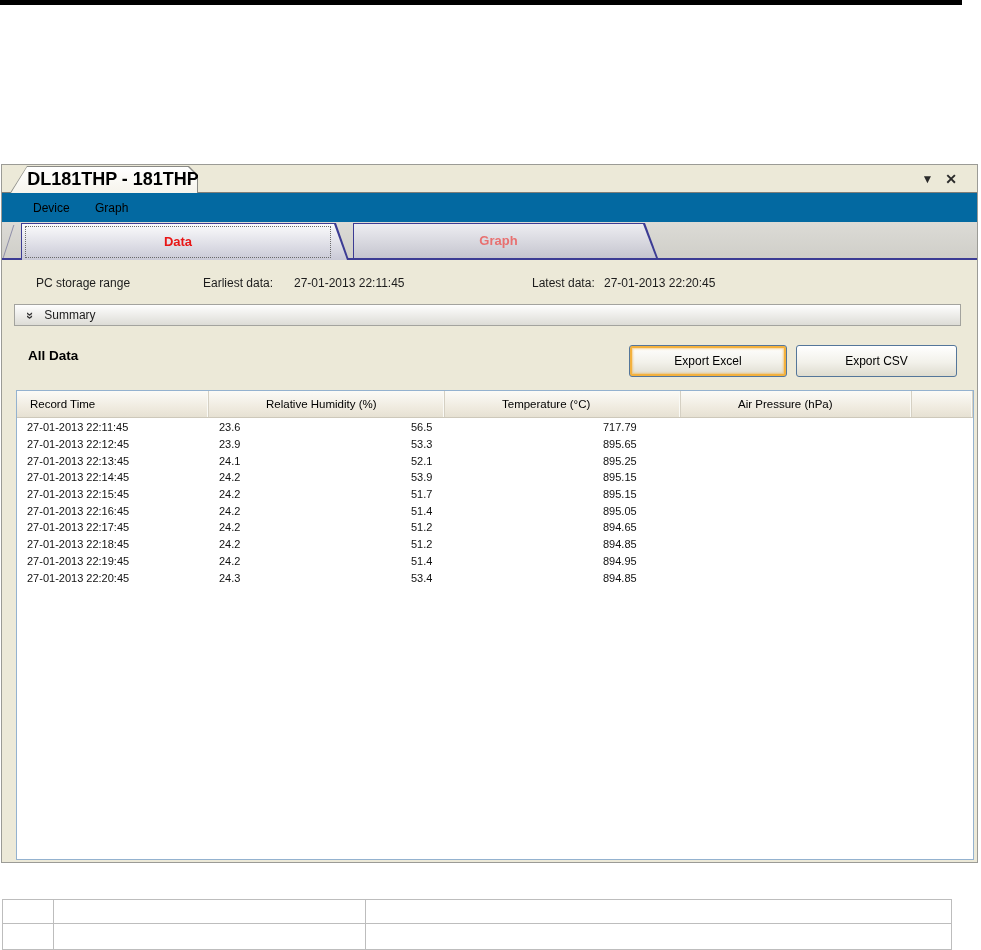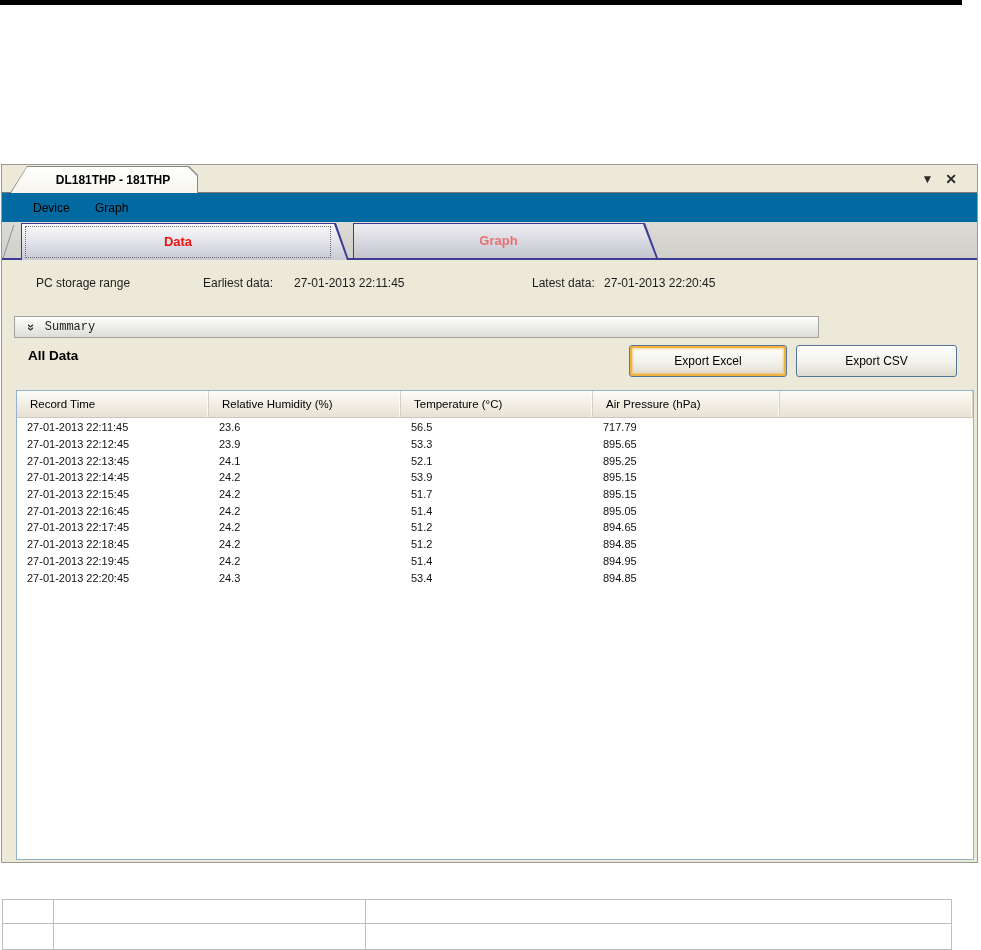--- a/index.html
+++ b/index.html
@@ -18,21 +18,21 @@
   .doc-tabbar { position:absolute; left:0; top:0; right:0; height:28px;
                 background:#ece9d8; border-bottom:1px solid #7d7d78; }
   .doc-tab { position:absolute; left:8px; top:1px; height:27px; width:188px;
              clip-path:polygon(17px 0, calc(100% - 9px) 0, 100% 9px, 100% 100%, 0 100%);
              background:#8a8a85; }
   .doc-tab .fill { position:absolute; left:1px; top:1px; right:1px; bottom:0;
              clip-path:polygon(16px 0, calc(100% - 9px) 0, 100% 9px, 100% 100%, 0 100%);
              background:linear-gradient(#ffffff,#f6f4ec); }
   .doc-tab .label { position:absolute; left:24px; right:6px; top:0; bottom:0;
              display:flex; align-items:center; justify-content:center;
-             font-size:12px; font-weight:bold; color:#000; white-space:nowrap; }
+             font-size:18px; font-weight:bold; color:#000; white-space:nowrap; }
   .tabbar-controls { position:absolute; right:20px; top:0; height:28px;
              display:flex; align-items:center; gap:12px; }
   .ctl { font-size:12px; color:#2a2a2a; font-weight:bold; line-height:1; cursor:default; }
   .ctl.close { font-size:14px; }
 
   
   .menubar { position:absolute; left:0; top:28px; right:0; height:29px;
              background:#0369a1; }
   .menu-item { position:absolute; top:0; height:29px; display:flex; align-items:center;
              font-size:12px; color:#000; padding:0 6px; }
@@ -67,43 +67,43 @@
   .content { position:absolute; left:0; top:95px; right:0; bottom:0; background:#ece9d8; }
 
   .storage-row { position:absolute; left:0; top:0; right:0; height:45px; font-size:12px;margin-left:8px; }
   .storage-row span { position:absolute; top:16px; white-space:nowrap; color:#1c1c1c; }
   .st-label   { left:26px; }
   .st-elabel  { left:193px; }
   .st-evalue  { left:284px; }
   .st-llabel  { left:522px; }
   .st-lvalue  { left:594px; }
 
-  .summary-bar { position:absolute; left:12px; top:56px; width:805px; height:22px;
+  .summary-bar { position:absolute; left:12px; top:44px; width:947px; height:22px;
                border:1px solid #a3a39e; background:linear-gradient(#fefefe,#dddcd6);
-               display:flex; align-items:center; font-size:12px; color:#1c1c1c; cursor:default;font-family:Liberation Mono, monospace; }
+               display:flex; align-items:center; font-size:12px; color:#1c1c1c; cursor:default; }
   .summary-chevron { display:inline-block; transform:rotate(90deg); font-weight:bold;
                color:#333; margin-left:12px; font-size:13px; line-height:1; }
   .summary-label { margin-left:10px; }
 
   .alldata-title { position:absolute; left:26px; top:88px; font-size:13.5px; font-weight:bold; color:#000; }
 
   .xp-btn { position:absolute; top:85px; height:32px; border:1px solid #54769a; border-radius:3px;
             background:linear-gradient(#ffffff,#f2f1ea 55%,#dedccf);
             font-family:"Liberation Sans", sans-serif; font-size:12px; color:#000;
             display:flex; align-items:center; justify-content:center; cursor:default; }
   .btn-excel { left:627px; width:158px;
             box-shadow:inset 0 0 0 2px #f3b13e, inset 0 0 2px 3px rgba(243,177,62,.55); }
   .btn-csv   { left:794px; width:161px; box-shadow:inset 0 1px 0 #fff; }
 
   
   .listbox { position:absolute; left:14px; top:130px; width:958px; height:470px;
              border:1px solid #94b2cf; background:#fff; overflow:hidden; }
   .list-header { position:absolute; left:0; top:0; right:0; height:27px;
              background:linear-gradient(#fcfbf7,#eee9dd 70%,#e6e1d3);
-             border-bottom:1px solid #cdc8ba; display:flex; }
+             border-bottom:1px solid #cdc8ba; display:flex;gap:44px; }
   .hcell { height:100%; display:flex; align-items:center; padding-left:13px;
              font-size:11.5px; color:#000; border-right:1px solid #d5d0c3;
              box-shadow:inset -1px 0 0 #fafaf6; white-space:nowrap; }
   .list-rows { position:absolute; left:0; top:28px; right:0; bottom:0; }
   .lrow { display:flex; height:16.7px; }
   .cell { height:100%; display:flex; align-items:center; padding-left:10px;
              font-size:11px; color:#111; white-space:nowrap; }
   .c0 { width:192px; } .c1 { width:192px; } .c2 { width:192px; }
   .c3 { width:187px; } .c4 { flex:1; }
 

